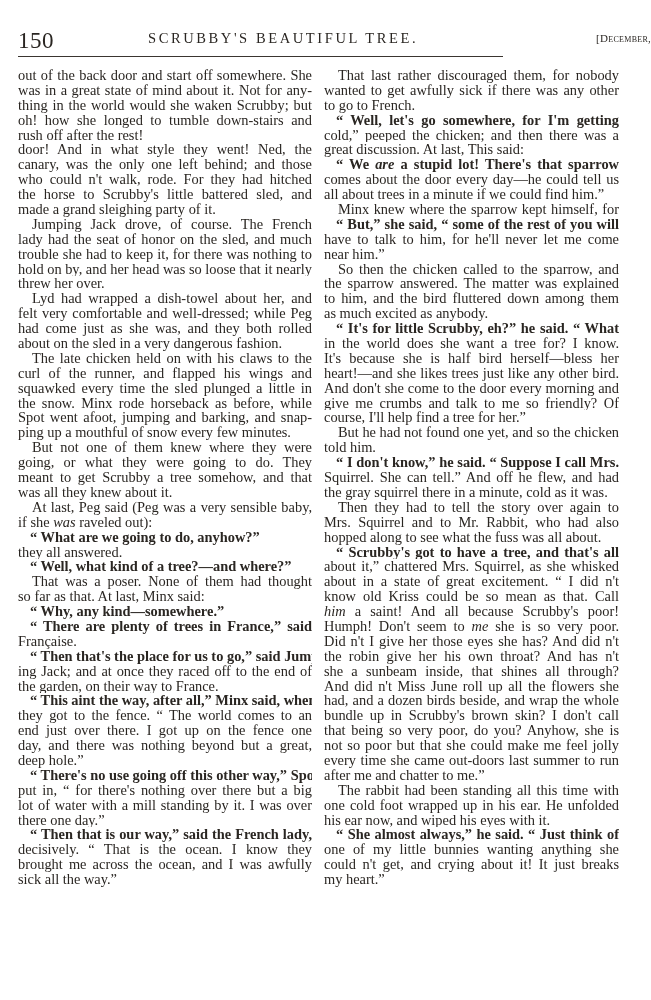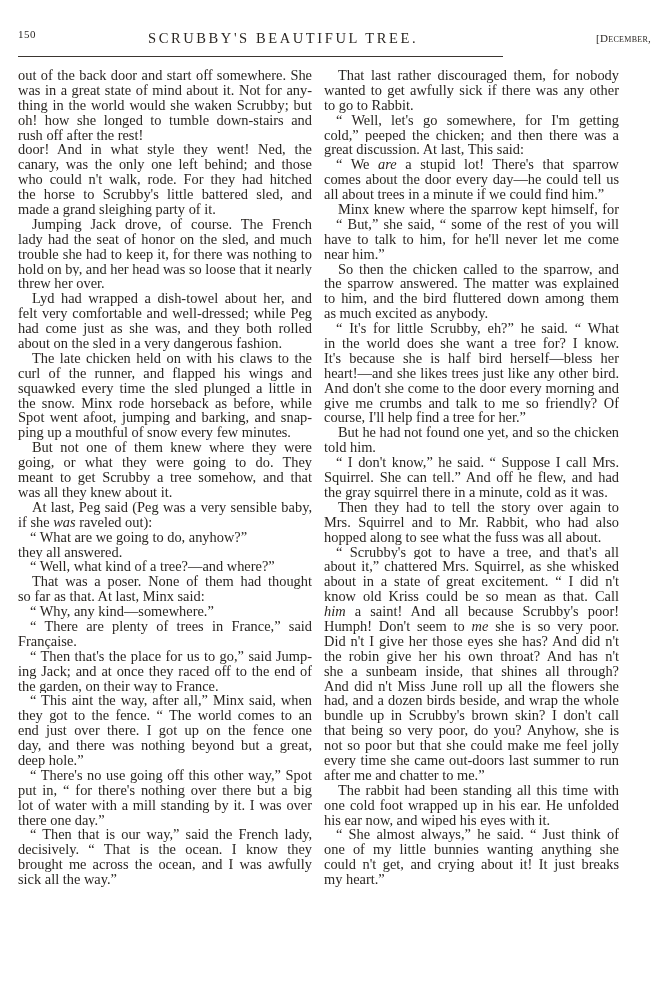--- a/index.html
+++ b/index.html
@@ -1,29 +1,29 @@
 <!DOCTYPE html>
 <html><head>
 <meta charset="utf-8">
 <style>
   html, body { margin: 0; padding: 0; background: #ffffff; }
   body { width: 651px; height: 1000px; position: relative; overflow: hidden;
          font-family: "Liberation Serif", "DejaVu Serif", serif; color: #2a2622; }
   .header { position: absolute; top: 28px; left: 18px; width: 484px; height: 22px; }
-  .page-num { position: absolute; left: 0; top: 0; font-size: 11px; letter-spacing: 0.5px; text-align: center; }
+  .page-num { position: absolute; left: 0; top: 0; font-size: 23px; letter-spacing: 0.5px; text-align: center; }
   .running-title { position: absolute; left: 130px; top: 2px; font-size: 14.5px; letter-spacing: 2.6px; white-space: nowrap; }
   .month { position: absolute; left: 565px; top: 4px; font-size: 11px; white-space: nowrap; font-variant: small-caps; letter-spacing: 0.3px; padding-left: 13px; }
   .rule { position: absolute; left: 18px; top: 56px; width: 485px; height: 0; border-top: 1.5px solid #3a3530; }
   .col { position: absolute; top: 68px; font-size: 14.4px; line-height: 14.9px; }
   .col-left { left: 18px; width: 294px; }
   .col-right { left: 324px; width: 295px; }
   .line { display: block; height: 14.9px; white-space: nowrap; text-align: justify; text-align-last: justify; overflow: hidden; }
   .line.last { text-align-last: left; }
   .line.indent { padding-left: 14px; }
-  .line.indent-q { padding-left: 12px; }
+  .line.indent-q { padding-left: 12px; font-weight: bold; }
   em { font-style: italic; }
 </style>
 </head>
 <body>
 
 <div class="header">
   <span class="page-num">150</span>
   <span class="running-title">SCRUBBY'S BEAUTIFUL TREE.</span>
   <span class="month">[December,</span>
 </div>
@@ -82,21 +82,21 @@
     <span class="line ">lot of water with a mill standing by it.  I was over</span>
     <span class="line last">there one day.”</span>
     <span class="line indent-q">“ Then that is our way,” said the French lady,</span>
     <span class="line ">decisively.  “ That is the ocean.  I know they</span>
     <span class="line ">brought me across the ocean, and I was awfully</span>
     <span class="line last">sick all the way.”</span>
   </div>
 <div class="col col-right" id="col-right">
     <span class="line indent">That last rather discouraged them, for nobody</span>
     <span class="line ">wanted to get awfully sick if there was any other</span>
-    <span class="line last">to go to Rabbit.</span>
+    <span class="line last">to go to French.</span>
     <span class="line indent-q">“ Well, let's go somewhere, for I'm getting</span>
     <span class="line ">cold,” peeped the chicken; and then there was a</span>
     <span class="line last">great discussion.  At last, This said:</span>
     <span class="line indent-q">“ We <em>are</em> a stupid lot!  There's that sparrow</span>
     <span class="line ">comes about the door every day—he could tell us</span>
     <span class="line last">all about trees in a minute if we could find him.”</span>
     <span class="line indent">Minx knew where the sparrow kept himself, for</span>
     <span class="line indent-q">“ But,” she said, “ some of the rest of you will</span>
     <span class="line ">have to talk to him, for he'll never let me come</span>
     <span class="line last">near him.”</span>

